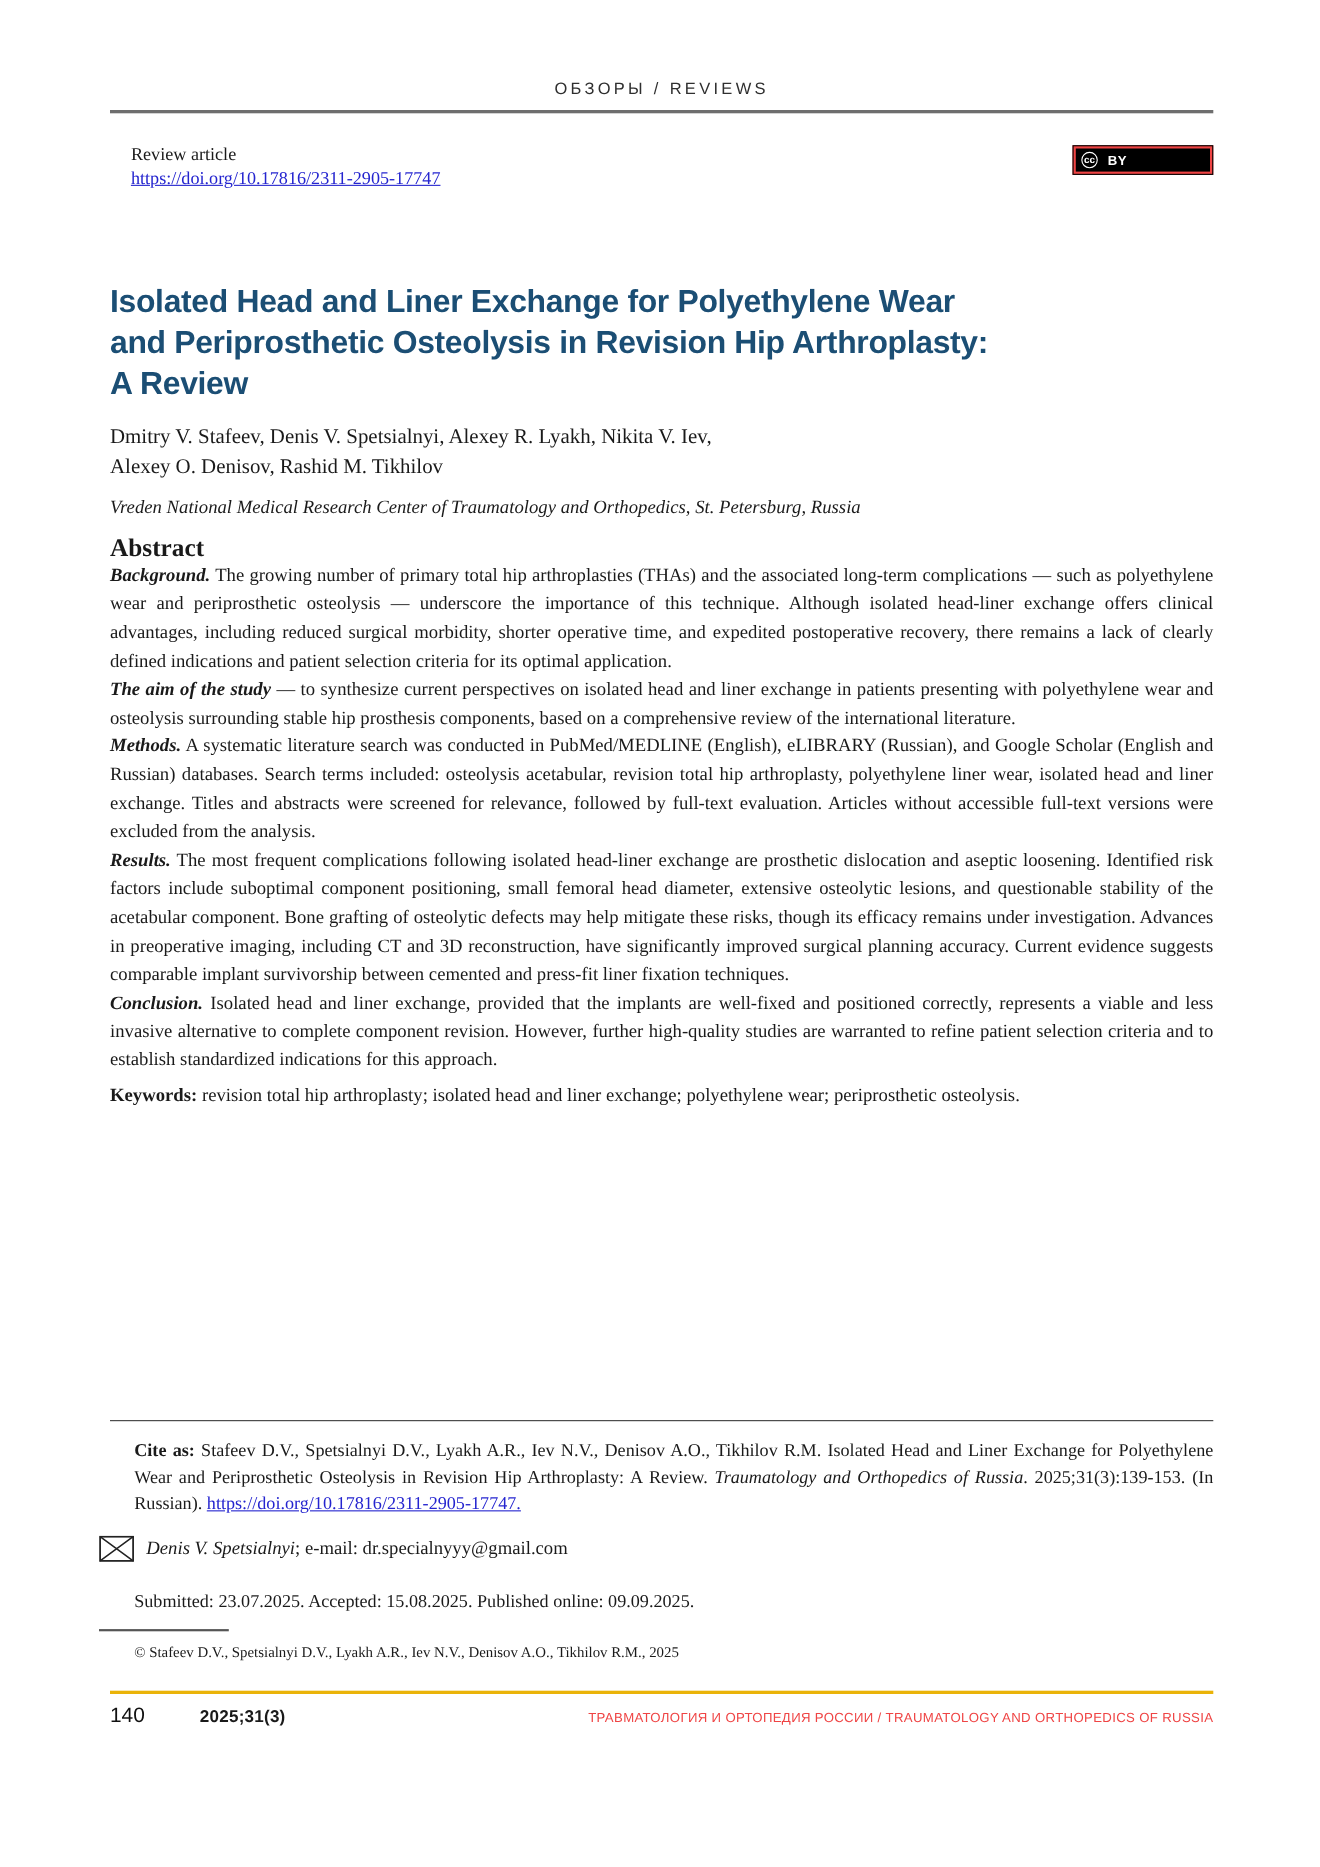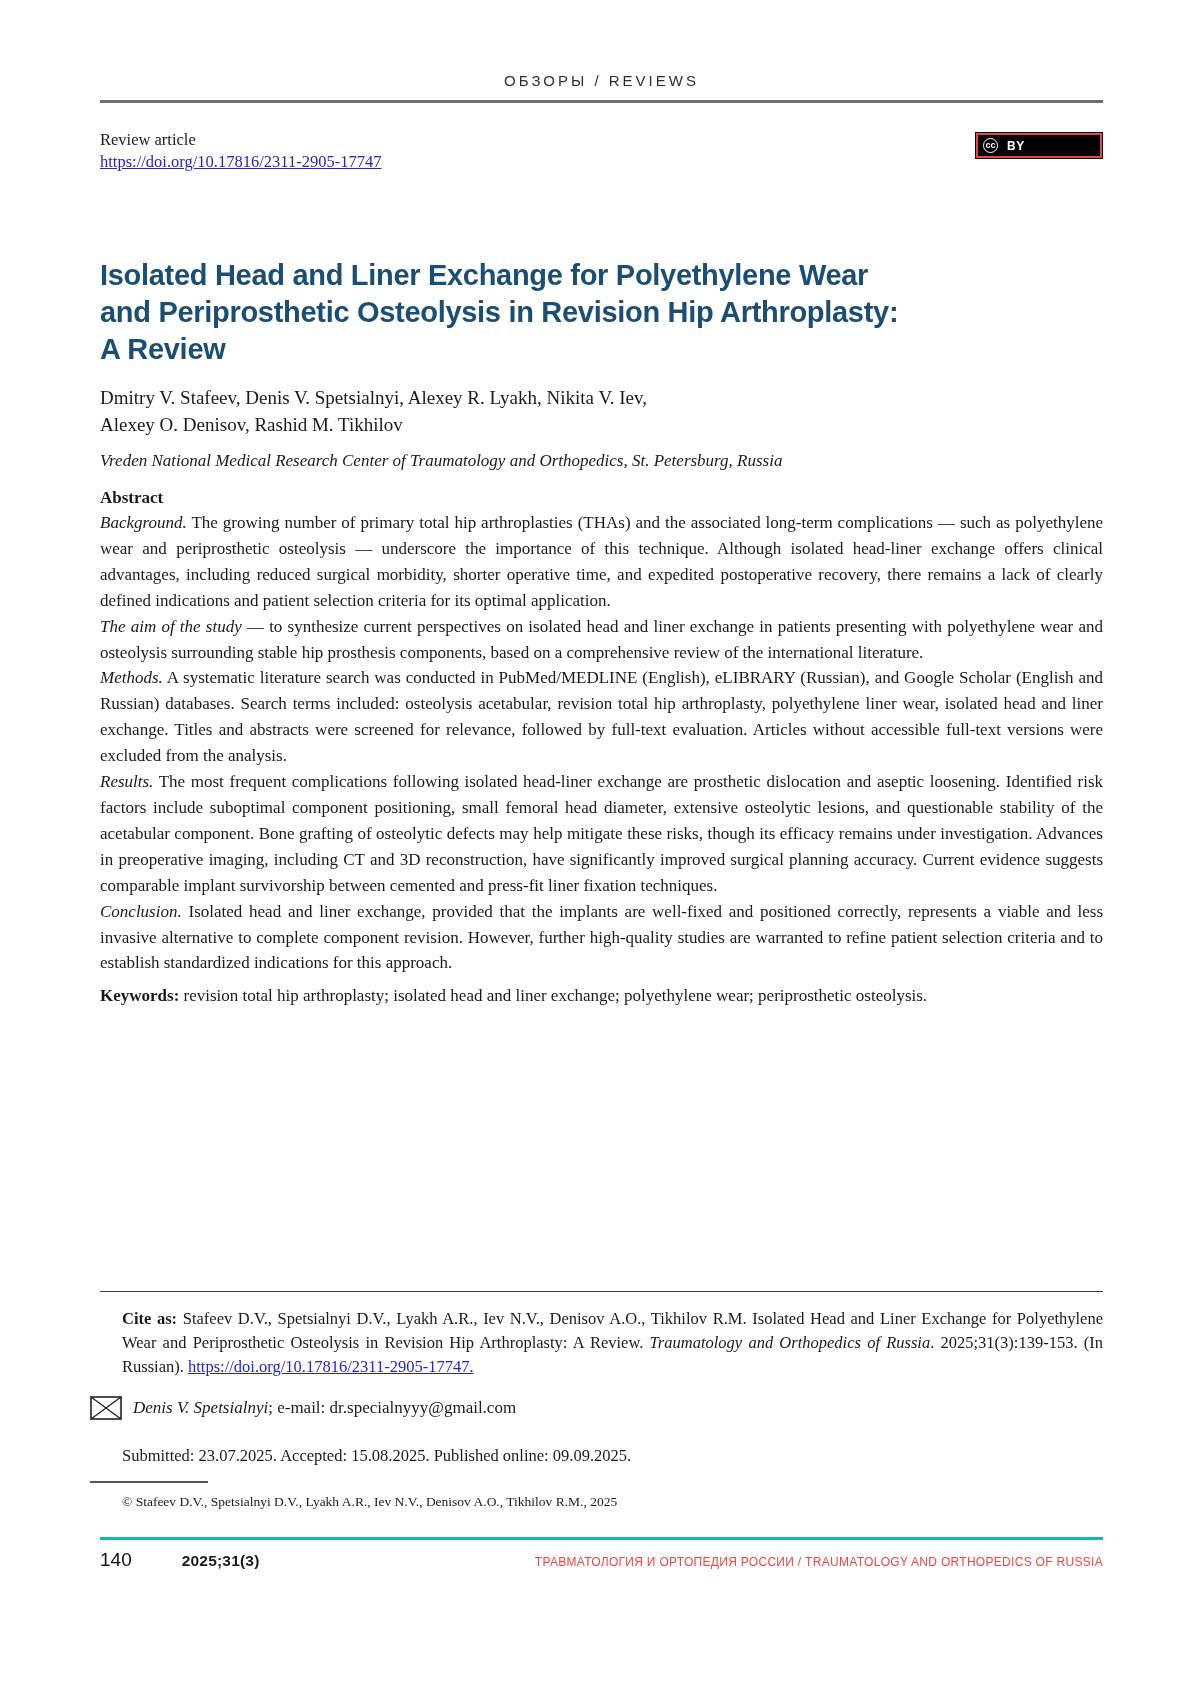--- a/index.html
+++ b/index.html
@@ -30,20 +30,21 @@
     letter-spacing: 3px;
     color: #2f2f2f;
   }
 
   
   .meta-row {
     margin-top: 26px;
     display: flex;
     justify-content: space-between;
     align-items: flex-start;
+    margin-left: 19px;
   }
   .article-type { font-size: 16.5px; line-height: 22px; }
   .doi-link {
     font-size: 16.5px; line-height: 22px;
     color: #2424cf; text-decoration: underline; cursor: pointer;
   }
   .cc-badge {
     border: 1px solid #000;
     background: #ef4444;
     padding: 2px;
@@ -93,29 +94,29 @@
     margin-top: 12px;
     font-style: italic;
     font-size: 17px;
     line-height: 22px;
   }
 
   
   .abstract-heading {
     margin-top: 14px;
     font-weight: bold;
-    font-size: 17px;
+    font-size: 23px;
     line-height: 24px;
   }
   .abstract p {
     font-size: 17px;
     line-height: 25.9px;
     text-align: justify;
   }
-  .lead-bi { font-weight: normal; font-style: italic; }
+  .lead-bi { font-weight: bold; font-style: italic; }
   .keywords { margin-top: 7px; font-size: 17px; line-height: 25.9px; text-align: justify; }
   .keywords-label { font-weight: bold; }
 
   
   .bottom-block { margin-top: auto; }
   .cite-rule { border-top: 1px solid #3a3a3a; }
   .cite {
     margin-top: 15px;
     padding-left: 22px;
     font-size: 16.5px;
@@ -151,21 +152,21 @@
   .copyright {
     margin-top: 10px;
     padding-left: 22px;
     font-size: 13.5px;
     line-height: 18px;
   }
 
   
   .footer {
     margin-top: 26px;
-    border-top: 3px solid #14b8a6;
+    border-top: 3px solid #eab308;
     padding-top: 9px;
     display: flex;
     align-items: baseline;
     font-family: "Liberation Sans", sans-serif;
   }
   .page-number { font-size: 19px; color: #111; }
   .issue { font-size: 15.5px; font-weight: bold; margin-left: 50px; letter-spacing: 0.2px; }
   .journal-name {
     flex: 1;
     text-align: right;

